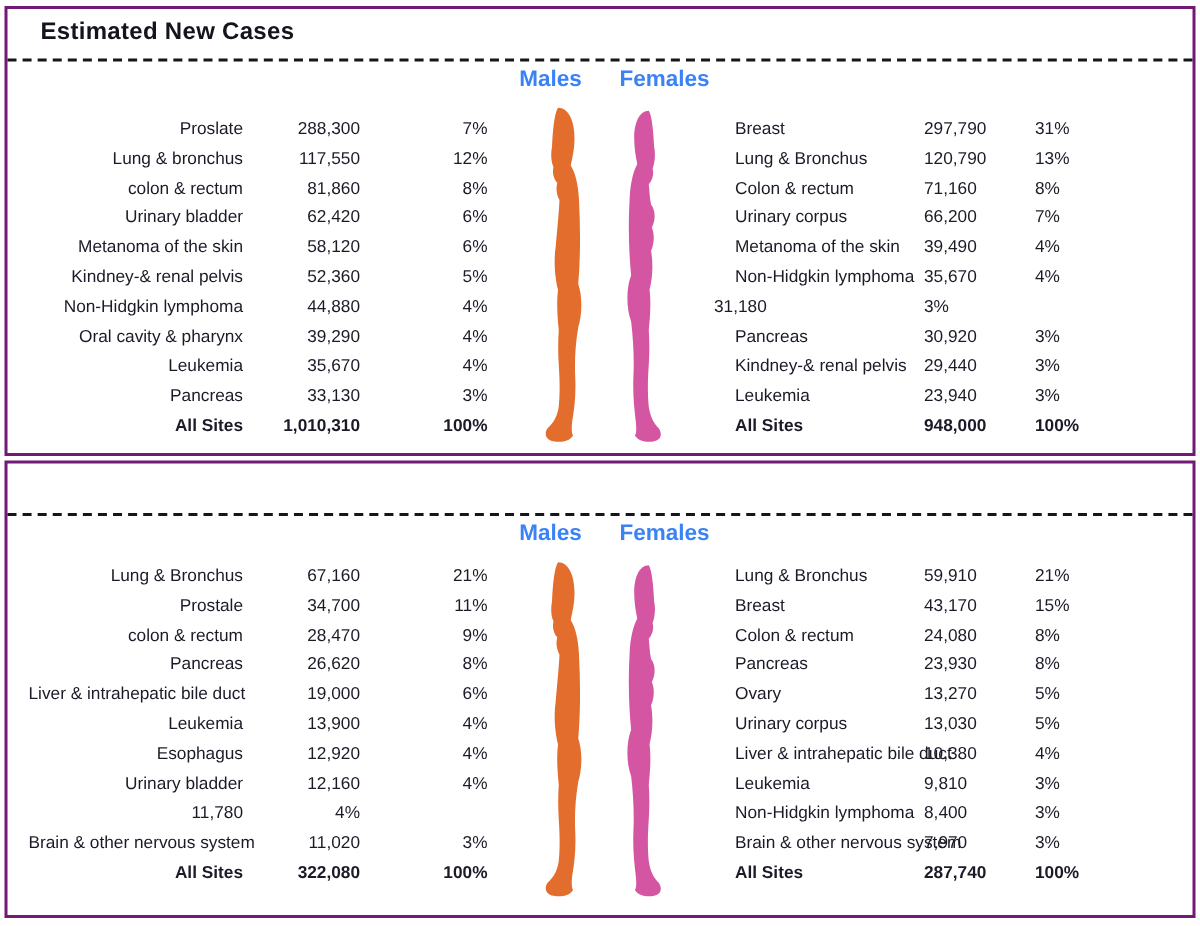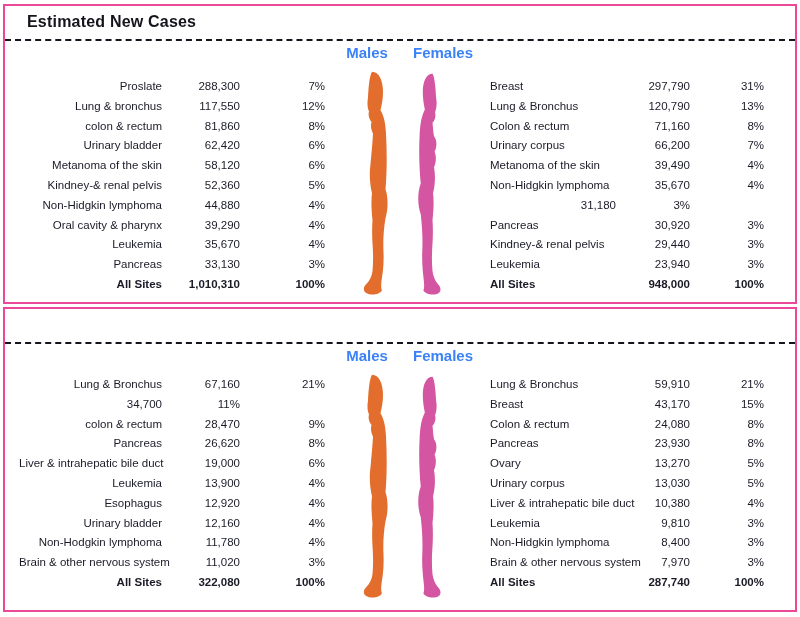--- a/index.html
+++ b/index.html
@@ -5,21 +5,21 @@
   html,body{margin:0;padding:0;background:#ffffff;}
   body{
     width:800px;height:617px;position:relative;overflow:hidden;
     font-family:"Liberation Sans", sans-serif;
     color:#1b1b28;
   }
   .panel{
     position:relative;
     margin:0 3px;
     background:#ffffff;
-    border:2px solid #ec4899;
+    border:2px solid #701a75;
     box-sizing:border-box;
   }
   .panel.first{margin-top:4px;height:300px;margin-bottom:3px;}
   .panel.second{height:305px;}
   .panel-title{
     position:absolute;left:22px;top:7px;
     font-size:16px;font-weight:700;letter-spacing:.2px;color:#14141c;
   }
   .dashed{
     position:absolute;left:0;right:0;top:33px;height:0;
@@ -37,21 +37,21 @@
   .tbl{position:absolute;font-size:11.5px;font-weight:500;}
   .tbl .row{display:grid;height:19.8px;line-height:19.8px;}
   .tbl .row.total{font-weight:700;}
   .tbl .row span{white-space:nowrap;overflow:visible;}
   .tbl.left-tbl{left:14px;width:306px;}
   .tbl.left-tbl .row{grid-template-columns:143px 78px 85px;}
   .tbl.left-tbl .row span{text-align:right;}
   .tbl.right-tbl{left:471px;width:288px;}
   .tbl.right-tbl .row{grid-template-columns:140px 74px 74px;}
   .tbl.right-tbl .row .c0{text-align:left;padding-left:14px;}
-  .tbl.right-tbl .row .c1,.tbl.right-tbl .row .c2{text-align:right;}
+  .tbl.right-tbl .row .c1,.tbl.right-tbl .row .c2{}
   .panel.first .tbl{top:71px;}
   .panel.second .tbl{top:66px;}
 </style>
 </head>
 <body>
 
 <section class="panel first">
   <div class="panel-title">Estimated New Cases</div>
   <div class="dashed"></div>
   <div class="sex-label males">Males</div>
@@ -209,20 +209,21 @@
       C35 82 35 75 41 71 C43 66 43 61 44 57 C39 54 37 50 39 46 C36 42 35 36 37 31 C38 20 40 9 44 6 Z"></path>
   </svg>
 
   <div class="tbl left-tbl">
       <div class="row">
         <span class="c0">Lung &amp; Bronchus</span>
         <span class="c1">67,160</span>
         <span class="c2">21%</span>
       </div>
       <div class="row">
+        <span class="c0">Prostale</span>
         <span class="c1">34,700</span>
         <span class="c2">11%</span>
       </div>
       <div class="row">
         <span class="c0">colon &amp; rectum</span>
         <span class="c1">28,470</span>
         <span class="c2">9%</span>
       </div>
       <div class="row">
         <span class="c0">Pancreas</span>
@@ -243,21 +244,20 @@
         <span class="c0">Esophagus</span>
         <span class="c1">12,920</span>
         <span class="c2">4%</span>
       </div>
       <div class="row">
         <span class="c0">Urinary bladder</span>
         <span class="c1">12,160</span>
         <span class="c2">4%</span>
       </div>
       <div class="row">
-        <span class="c0">Non-Hodgkin lymphoma</span>
         <span class="c1">11,780</span>
         <span class="c2">4%</span>
       </div>
       <div class="row">
         <span class="c0">Brain &amp; other nervous system</span>
         <span class="c1">11,020</span>
         <span class="c2">3%</span>
       </div>
       <div class="row total">
         <span class="c0">All Sites</span>

